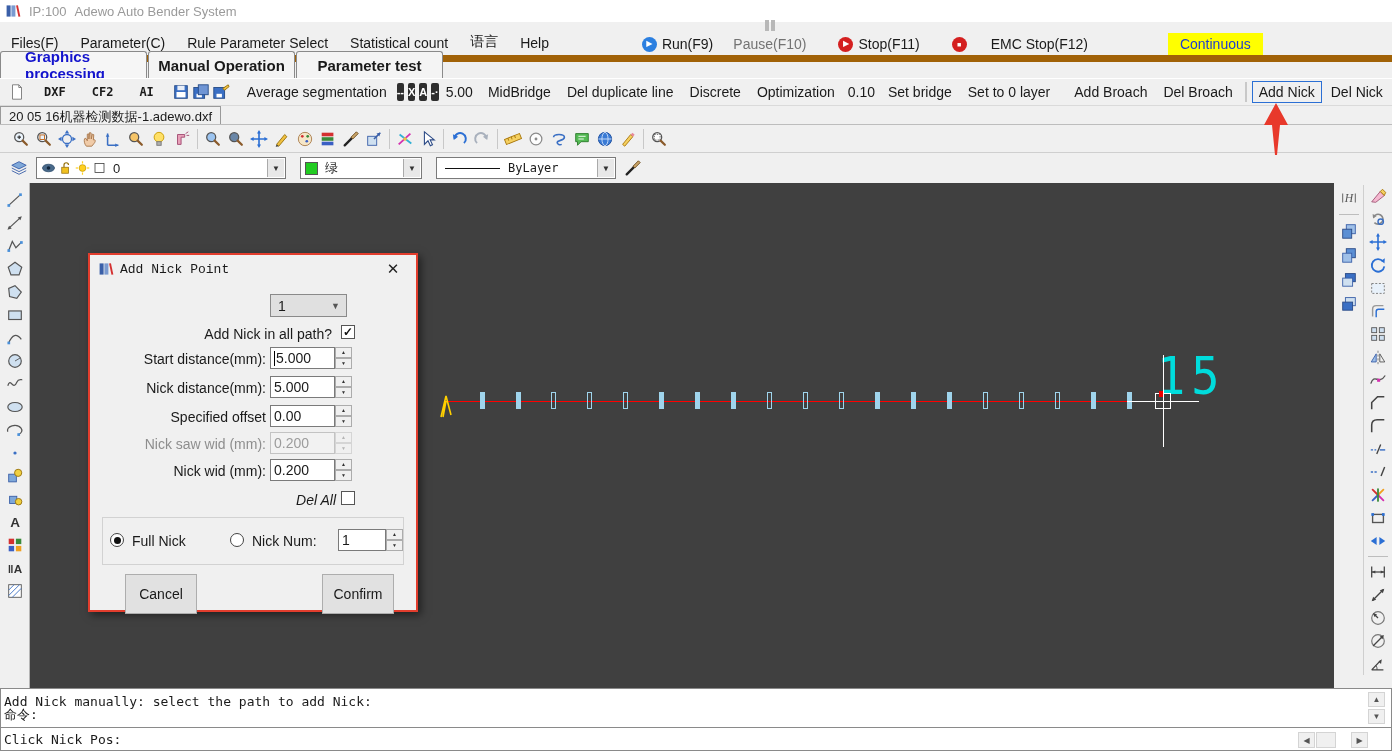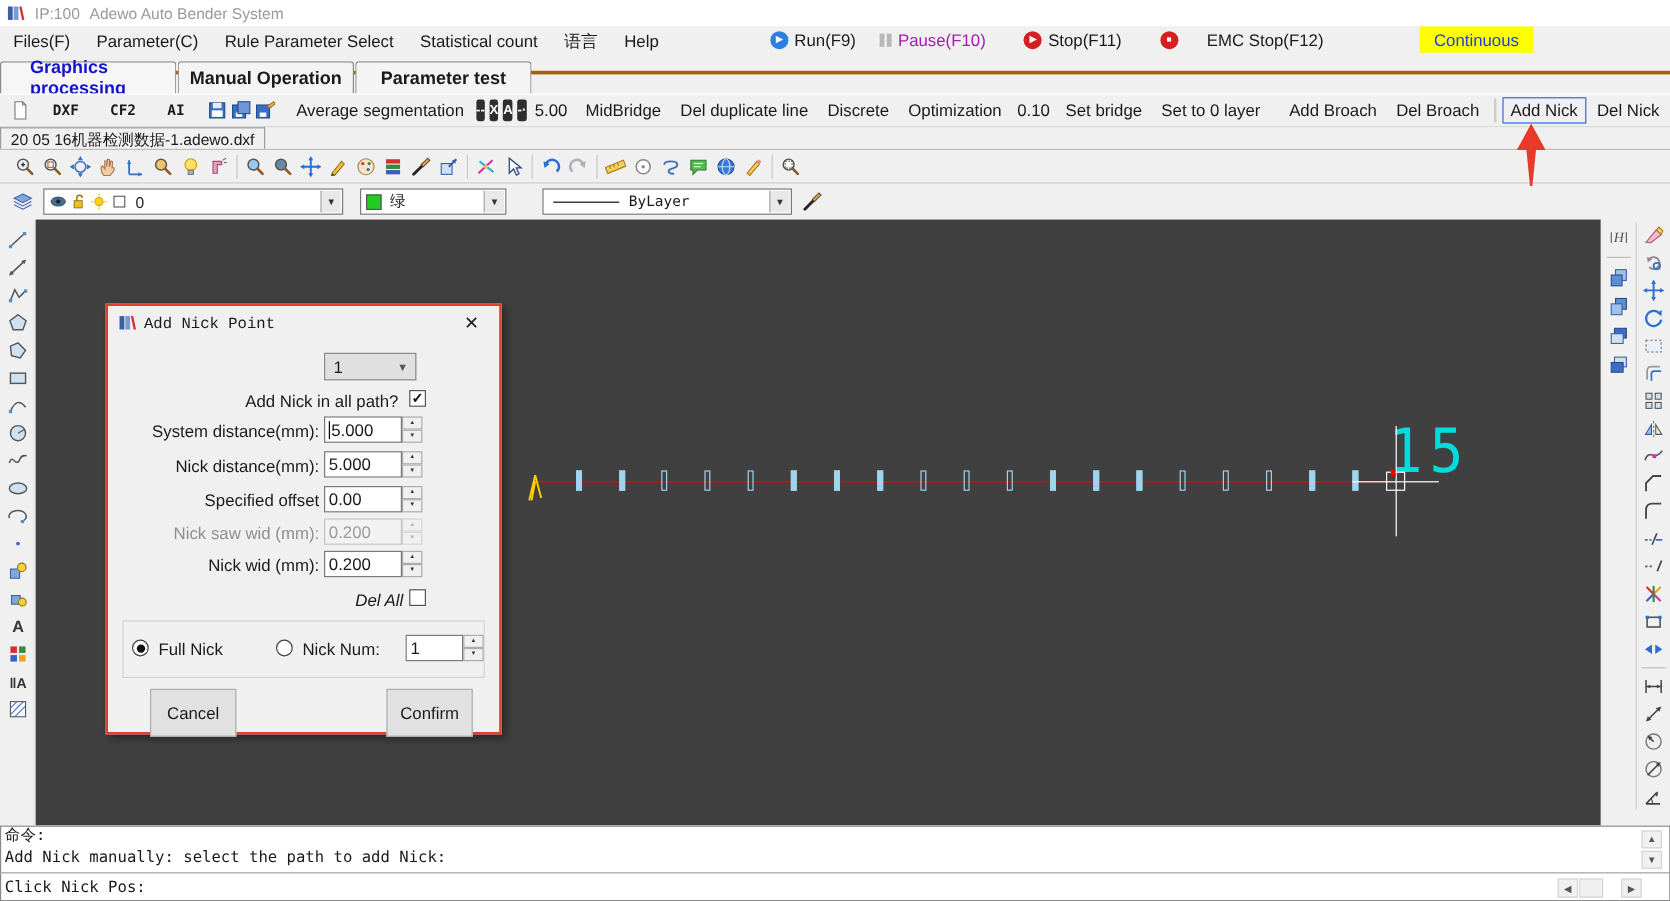--- a/index.html
+++ b/index.html
@@ -8,26 +8,26 @@
   .abs { position:absolute; }
   #app { position:relative; width:1392px; height:751px; }
 
   
   #titlebar { left:0; top:0; width:1392px; height:22px; background:#ffffff;
     display:flex; align-items:center; gap:8px; padding-left:5px; }
   #titlebar .t { color:#9a9a9a; font-size:13px; }
 
   
   #menubar { left:0; top:22px; width:1392px; height:40px; background:#f0f0f0;
-    display:flex; align-items:flex-start; border-bottom:3px solid #a16207; }
+    display:flex; align-items:flex-end; border-bottom:7px solid #a16207; }
   .mi { padding:4px 11px; cursor:default; white-space:nowrap; font-size:14px; }
   .runitem { display:flex; align-items:center; gap:5px; padding:3px 10px; font-size:14px; white-space:nowrap;}
   .cir { width:15px; height:15px; border-radius:50%; display:inline-flex; align-items:center; justify-content:center;
     color:#fff; font-size:8px; line-height:1; }
-  .disab { color:#a21caf; }
+  .disab { color:#737373;flex-direction:column; }
   #cont-badge { background:#ffff00; color:#1f3ed0; padding:3px 12px; font-size:14px; margin-left:70px; }
 
   
   #tabrow { left:0; top:50px; width:1392px; height:28px; display:flex; align-items:flex-end; }
   .tab { width:147px; height:27px; border:1px solid #8a8a8a; border-bottom:none; background:#f4f4f4;
     display:flex; align-items:center; justify-content:center; font-weight:bold; font-size:15px;
     border-radius:3px 3px 0 0; margin-right:1px; }
   .tab.active { color:#1414cd; background:#f6f6f6;padding-left:24px; }
 
   
@@ -474,21 +474,21 @@
           </svg>
         </span>
       <span style="margin-left:4px;">0</span>
       <span class="dd">▼</span>
     </div>
     <div class="combo" style="width:122px;margin-left:8px;">
       <span style="width:13px;height:13px;background:#22cc22;border:1px solid #555;margin-right:7px;"></span>
       <span>绿</span>
       <span class="dd">▼</span>
     </div>
-    <div class="combo" style="width:208px;margin-left:24px;font-family:'DejaVu Sans Mono',monospace;font-size:12px;">
+    <div class="combo" style="width:180px;margin-left:8px;font-family:'DejaVu Sans Mono',monospace;font-size:12px;">
       <span style="width:55px;height:1px;background:#111;margin:0 8px 0 4px;"></span>
       <span>ByLayer</span>
       <span class="dd">▼</span>
     </div>
     <span class="icon20">
         <svg viewBox="0 0 20 20" width="18" height="18">
           <path d="M3 17 L11 9" stroke="#222" stroke-width="2.6" stroke-linecap="round"></path>
           <path d="M10 8 L16 2 L18 4 L12 10 Z" fill="#caa468" stroke="#6a4a1a"></path>
         </svg>
       </span>
@@ -819,22 +819,22 @@
           <svg viewBox="0 0 20 20" width="18" height="18">
             <path d="M3 16.5 H16 M3 16.5 L13 6" fill="none" stroke="#444" stroke-width="1.5"></path>
             <path d="M9 16.5 A7.5 7.5 0 0 0 7.6 11.6" fill="none" stroke="#444"></path>
             <polygon points="14.2,4.8 10.6,7.6 13.4,10" fill="#444"></polygon>
           </svg>
         </span>
       </div>
   </div>
 
   <div class="abs" id="cmdhist">
+    <div style="margin-top:5px;">Add Nick manually: select the path to add Nick:</div>
     <div>命令:</div>
-    <div style="margin-top:5px;">Add Nick manually: select the path to add Nick:</div>
   </div>
   <div class="sb" style="left:1368px;top:692px;width:17px;height:15px;">▲</div>
   <div class="sb" style="left:1368px;top:709px;width:17px;height:15px;">▼</div>
   <div class="abs" id="cmdline">
     <span>Click Nick Pos:</span>
   </div>
   <div class="sb" style="left:1298px;top:732px;width:17px;height:16px;">◀</div>
   <div class="sb" style="left:1316px;top:732px;width:20px;height:16px;"></div>
   <div class="sb" style="left:1351px;top:732px;width:17px;height:16px;">▶</div>
 
@@ -852,21 +852,21 @@
     </div>
 
     <div class="dcombo" style="left:180px;top:39px;">
       <span>1</span>
       <span class="chev">▼</span>
     </div>
 
     <span class="dlg-label" style="left:72px;top:71px;">Add Nick in all path?</span>
     <span class="cb abs" style="left:251px;top:70px;">✓</span>
 
-    <span class="dlg-label" style="left:6px;top:96px;">System distance(mm):</span>
+    <span class="dlg-label" style="left:6px;top:96px;">Start distance(mm):</span>
     <div class="dlg-row" style="left:180px;top:92px;">
       <div class="editbox">
           <span class="caret"></span>
           <span>5.000</span>
         </div>
       <div class="spinner">
           <div>▲</div>
           <div>▼</div>
         </div>
     </div>

